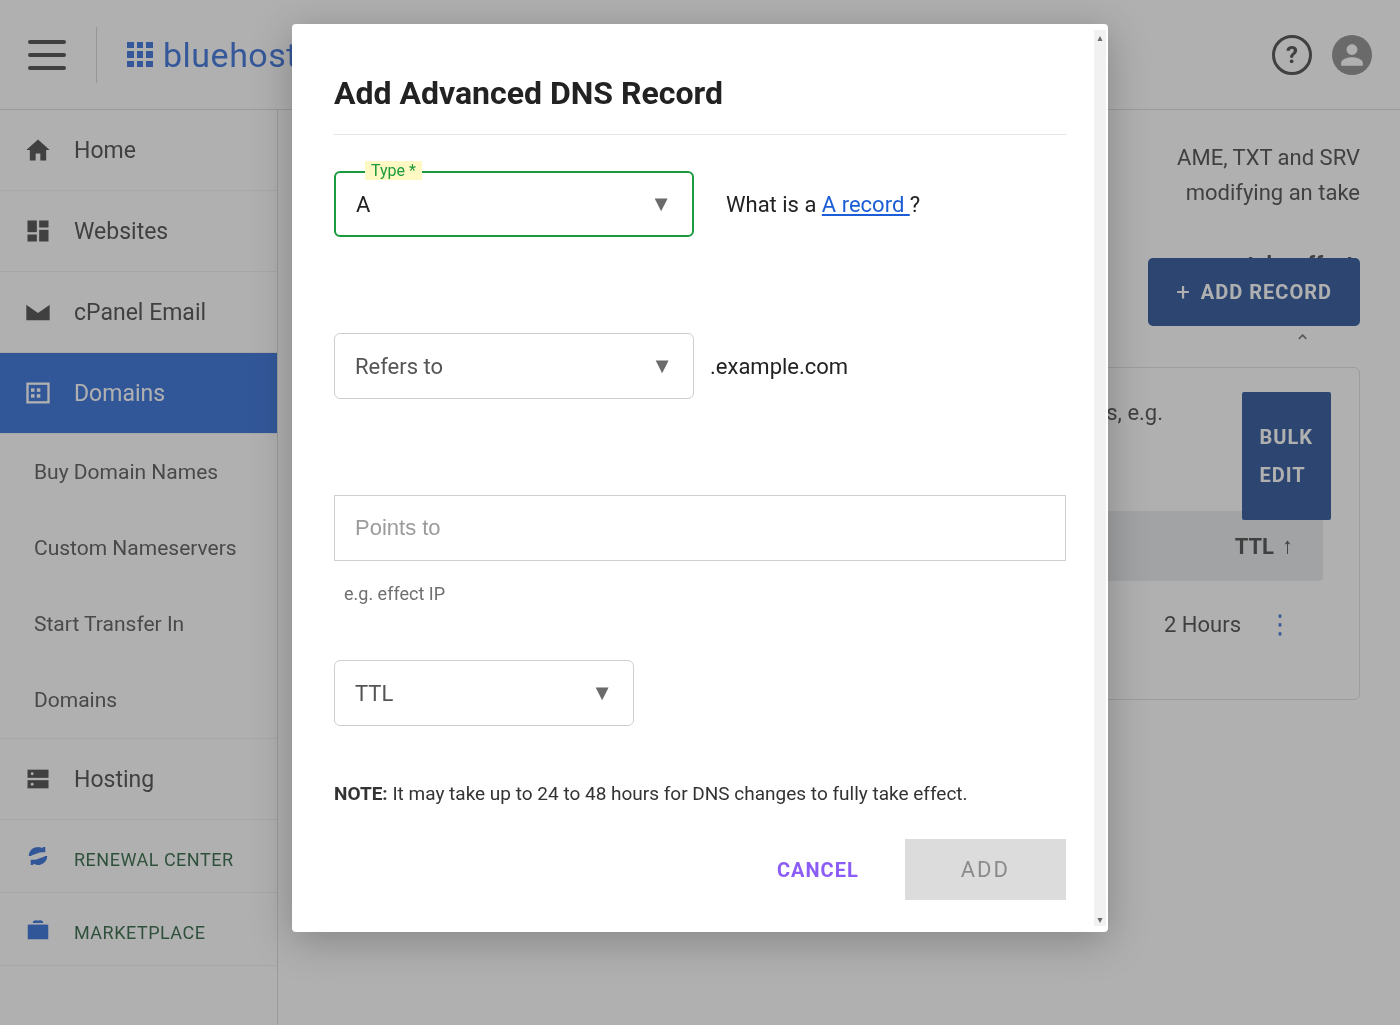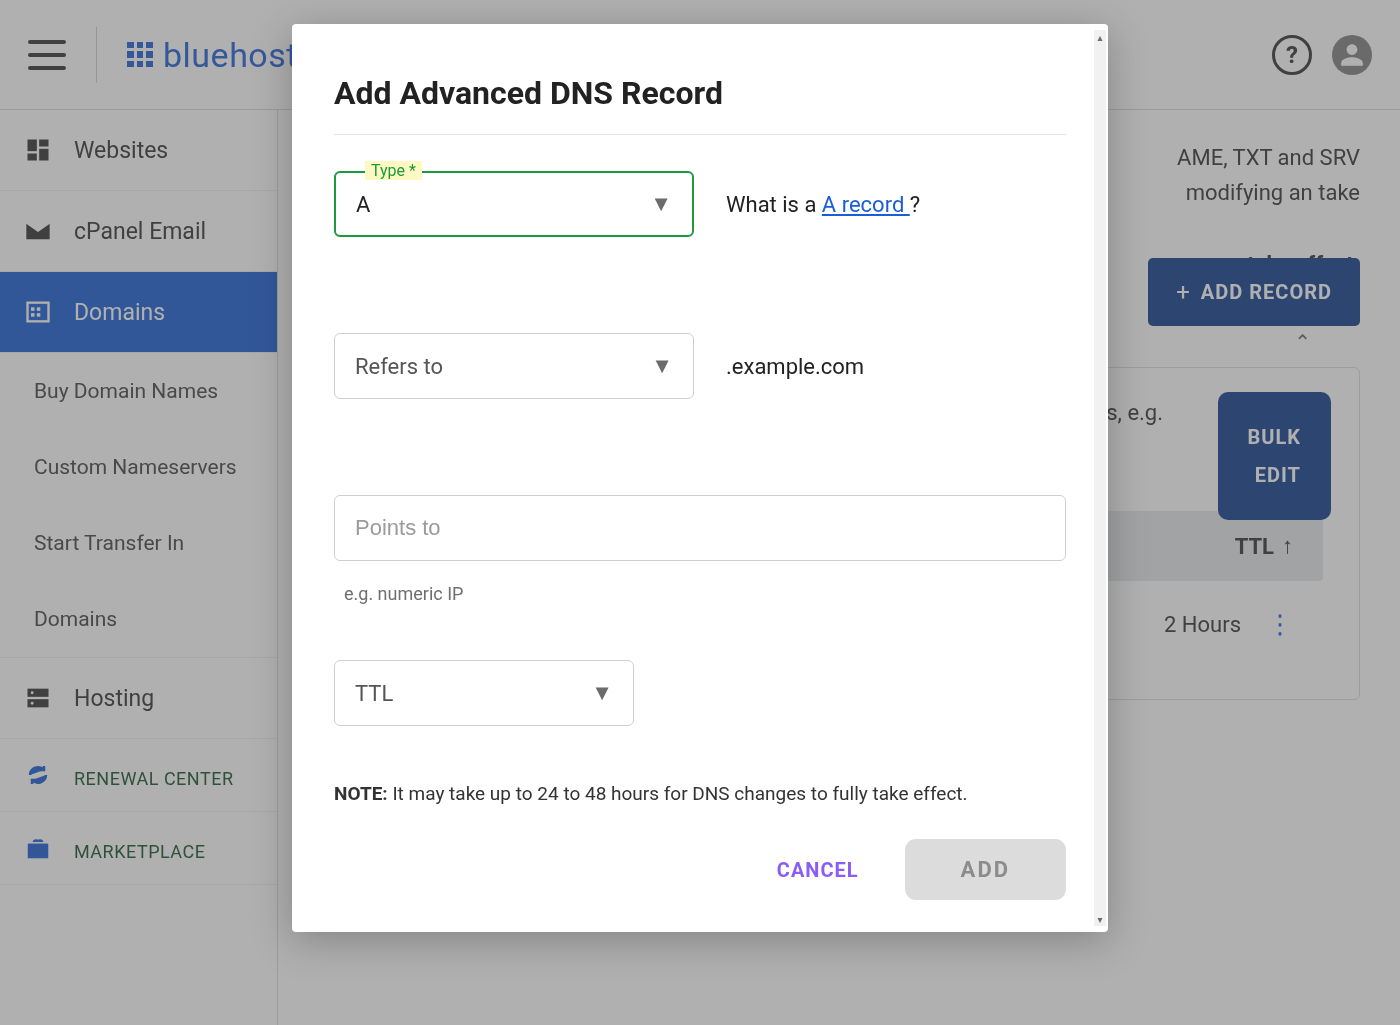--- a/index.html
+++ b/index.html
@@ -66,22 +66,22 @@
     padding:20px 28px; border-radius:5px; font-size:20px; cursor:pointer;
     display:flex; align-items:center; gap:10px;
   }
   .card {
     margin-top:90px; border:1px solid #ddd; border-radius:6px; padding:32px 36px;
     position:relative; background:#fff;
   }
   .card-desc { font-size:22px; color:#333; }
   .bulk-btn {
     position:absolute; right:28px; top:24px; background:#0f3f8c; color:#fff;
-    font-weight:700; letter-spacing:1px; padding:26px 30px; border-radius:10px;
-    font-size:20px; text-align:right; line-height:1.9; cursor:pointer;
+    font-weight:700; letter-spacing:1px; padding:26px 18px; border-radius:2px;
+    font-size:20px; text-align:left; line-height:1.9; cursor:pointer;
   }
   .collapse-chev { position:absolute; right:48px; top:-2px; transform:translateY(-36px); color:#666; font-size:20px;}
   .table-head {
     margin-top:86px; background:#e6e7e9; display:flex; align-items:center;
     padding:22px 30px; border-radius:4px;
   }
   .table-head .col { font-size:22px; font-weight:700; color:#333; }
   .table-head .col.ttl { margin-left:auto; display:flex; align-items:center; gap:8px;}
   .table-row { display:flex; align-items:center; padding:28px 30px; font-size:22px;}
   .table-row .ttlv { margin-left:auto; margin-right:26px;}
@@ -114,31 +114,31 @@
   .select.gray.small { width:300px; }
   .select .float-label {
     position:absolute; top:-12px; left:29px; background:#fef9c3; padding:0 6px;
     font-size:16px; color:#1c9b3e;
   }
   .select .caret { margin-left:auto; color:#6b6b6b; }
   .whatis { font-size:22px; color:#222; }
   .whatis a { color:#1a5dd6; text-decoration:underline; }
   .domain-suffix { font-size:22px; color:#222; }
   .text-input {
-    width:100%; height:66px; border:1px solid #cfcfcf; border-radius:6px;
+    width:100%; height:66px; border:1px solid #cfcfcf; border-radius:0;
     padding:16px 20px; font-size:22px; color:#222; background:#fff;
   }
   .text-input::placeholder { color:#9b9b9b; }
   .hint { font-size:18px; color:#6f6f6f; margin:22px 0 0 10px; }
   .field-block { margin-top:56px; }
   .modal-note { font-size:19px; color:#333; margin-top:56px; }
   .modal-note b { font-weight:700; }
   .modal-actions { display:flex; justify-content:flex-end; gap:36px; align-items:center; margin-top:34px; padding-bottom:6px;}
   .btn-cancel { color:#8b5cf6; font-weight:700; font-size:20px; letter-spacing:1px; cursor:pointer; padding:16px 10px;}
-  .btn-add { background:#dcdcdc; color:#8c8c8c; font-weight:700; font-size:22px; letter-spacing:2px; padding:18px 56px; border-radius:11px; cursor:not-allowed;}
+  .btn-add { background:#dcdcdc; color:#8c8c8c; font-weight:400; font-size:22px; letter-spacing:2px; padding:18px 56px; border-radius:0; cursor:not-allowed;}
 </style>
 </head>
 <body>
 
 <div class="topbar">
   <div class="hamburger">
     <span></span>
       <span></span>
       <span></span>
   </div>
@@ -165,20 +165,28 @@
       </svg>
   </div>
 </div>
 
 <div class="layout">
 
   <div class="sidebar">
     <div class="nav-item">
       <span class="icon">
         <svg width="28" height="28" viewBox="0 0 24 24" fill="#333">
+            <path d="M12 3l10 9h-3v9h-5v-6h-4v6H5v-9H2z"></path>
+          </svg>
+      </span>
+      <span>Home</span>
+    </div>
+    <div class="nav-item">
+      <span class="icon">
+        <svg width="28" height="28" viewBox="0 0 24 24" fill="#333">
             <rect x="3" y="3" width="8" height="10"></rect>
             <rect x="13" y="3" width="8" height="6"></rect>
             <rect x="13" y="11" width="8" height="10"></rect>
             <rect x="3" y="15" width="8" height="6"></rect>
           </svg>
       </span>
       <span>Websites</span>
     </div>
     <div class="nav-item">
       <span class="icon">
@@ -293,31 +301,31 @@
         <div class="select">
           <span class="float-label">Type *</span>
           <span>A</span>
           <span class="caret">▼</span>
         </div>
         <div class="whatis">
           <span>What is a </span><a href="#">A record </a><span>?</span>
         </div>
       </div>
 
-      <div class="field-row" style="margin-top:96px;">
+      <div class="field-row" style="margin-top:96px;gap:16px;">
         <div class="select gray">
           <span style="color:#555;">Refers to</span>
           <span class="caret">▼</span>
         </div>
         <div class="domain-suffix">.example.com</div>
       </div>
 
       <div class="field-block" style="margin-top:96px;">
         <input class="text-input" placeholder="Points to" style="">
-        <div class="hint">e.g. numeric IP</div>
+        <div class="hint">e.g. effect IP</div>
       </div>
 
       <div class="field-block">
         <div class="select gray small">
           <span style="color:#555;">TTL</span>
           <span class="caret">▼</span>
         </div>
       </div>
 
       <div class="modal-note">

